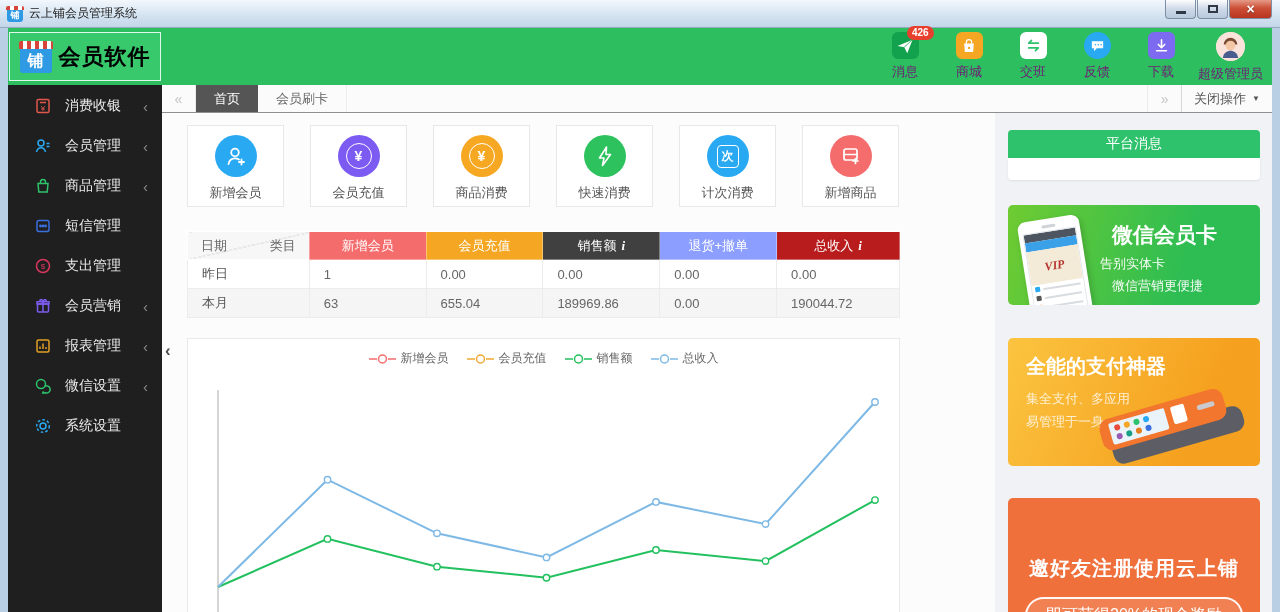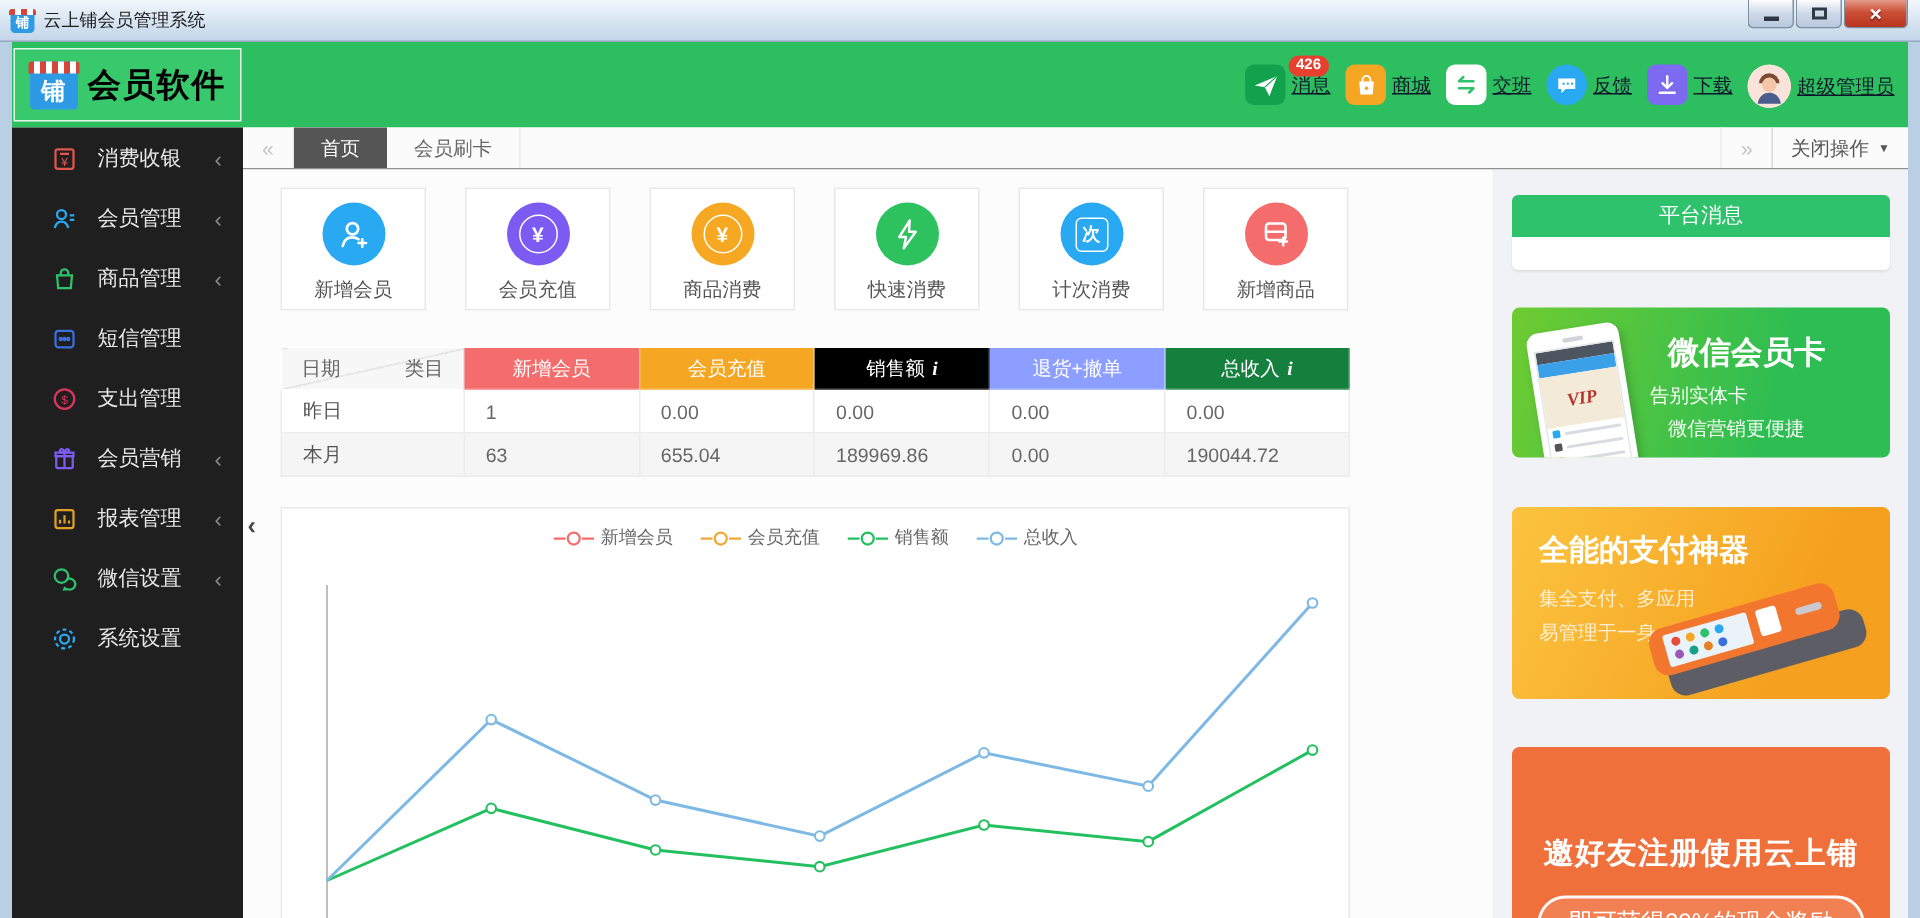--- a/index.html
+++ b/index.html
@@ -30,24 +30,24 @@
   .shop-icon.small .pu { font-size:9px; }
   .shop-icon.large { width:32px; height:32px; }
   .shop-icon.large .pu { font-size:16px; }
 
   
   .app-header { height:57px; background:#2dbe60; display:flex; align-items:center; flex-shrink:0; }
   .logo-box { width:152px; height:49px; margin:4px 0 4px 1px; background:#38c96d; border:1px solid rgba(255,255,255,.85);
     display:flex; align-items:center; justify-content:center; gap:7px; }
   .logo-text { color:#000000; font-size:22px; font-weight:bold; letter-spacing:1px; }
   .header-nav { margin-left:auto; display:flex; align-items:flex-start; padding-right:4px; }
-  .nav-item { min-width:64px; padding:6px 5px 4px; display:flex; flex-direction:row; align-items:center; gap:4px; cursor:pointer; position:relative; }
+  .nav-item { min-width:64px; padding:6px 5px 4px; display:flex; flex-direction:column; align-items:center; gap:4px; cursor:pointer; position:relative; }
   .nav-ico { width:27px; height:27px; border-radius:6px; display:flex; align-items:center; justify-content:center; }
   .nav-ico.round { border-radius:50%; }
-  .nav-label { color:#0f172a; font-size:13px; white-space:nowrap;text-decoration:underline; }
+  .nav-label { color:#701a75; font-size:13px; white-space:nowrap; }
   .nav-badge { position:absolute; top:0px; left:34px; background:#e7402e; color:#fff; font-size:10px; line-height:14px;
     padding:0 5px; border-radius:8px; font-weight:bold; }
 
   
   .body-row { flex:1; display:flex; min-height:0; }
 
   
   .sidebar { width:154px; background:#1f1f1f; flex-shrink:0; padding-top:1px; }
   .side-item { height:40px; display:flex; align-items:center; padding:0 14px 0 26px; gap:13px; cursor:pointer; color:#e8e8e8; }
   .side-label { font-size:14px; }
@@ -440,23 +440,23 @@
 
           <table class="sum-table">
             <thead>
               <tr>
                 <th class="corner-cell">
                   <span class="c-date">日期</span>
                   <span class="c-cat">类目</span>
                 </th>
                 <th style="background: rgb(245, 108, 108);"><span>新增会员</span></th>
                 <th style="background: rgb(245, 166, 35);"><span>会员充值</span></th>
-                <th style="background: #000000;"><span>销售额</span><span class="info-i">i</span></th>
+                <th style="background: #404040;"><span>销售额</span><span class="info-i">i</span></th>
                 <th style="background: rgb(140, 158, 255);"><span>退货+撤单</span></th>
-                <th style="background: #15803d;"><span>总收入</span><span class="info-i">i</span></th>
+                <th style="background: #b91c1c;"><span>总收入</span><span class="info-i">i</span></th>
               </tr>
             </thead>
             <tbody>
               <tr>
                 <td>昨日</td>
                 <td>1</td>
                 <td>0.00</td>
                 <td>0.00</td>
                 <td>0.00</td>
                 <td>0.00</td>

